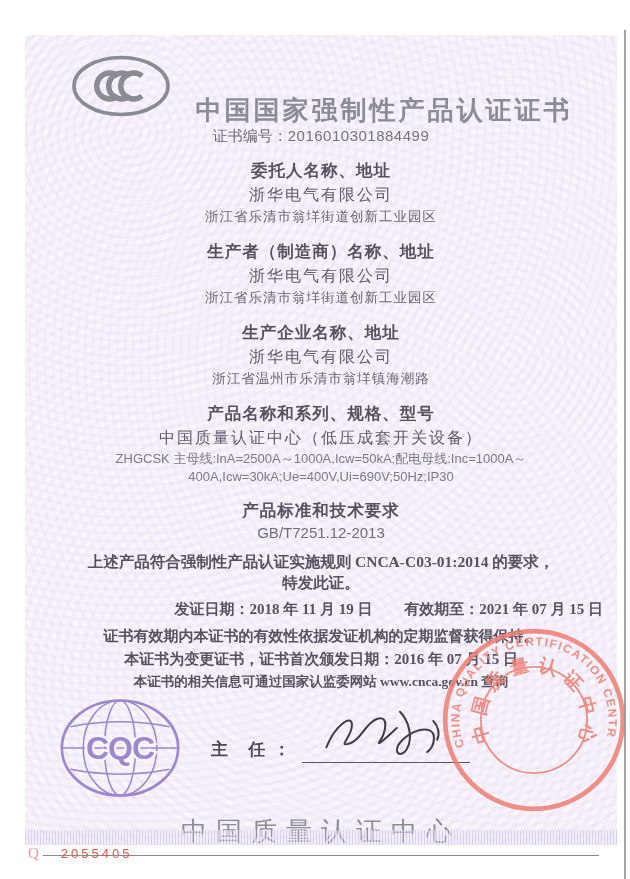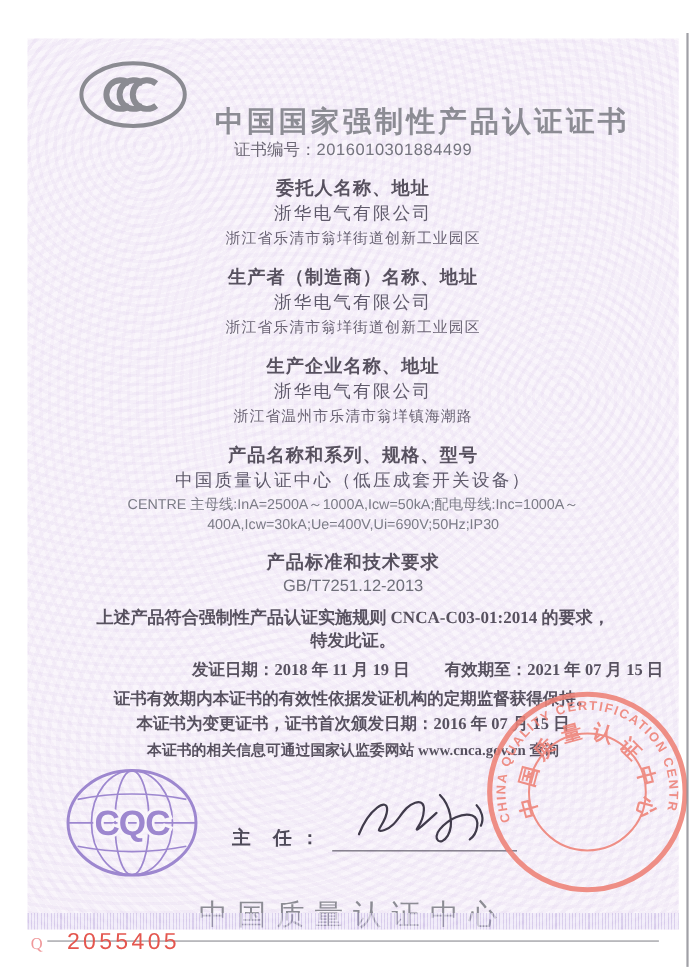--- a/index.html
+++ b/index.html
@@ -45,21 +45,21 @@
   .date-row { margin-top:7px; text-align:right; font-size:15px; font-weight:bold; color:#57515f;padding-left:44px; }
   .date-row span { margin:0 14px; }
   .note { text-align:center; font-weight:bold; color:#57515f; }
   .note-1 { margin-top:6px; font-size:15px; line-height:22px; }
   .note-2 { margin-top:1px; font-size:15px; line-height:22px; }
   .note-3 { margin-top:1px; font-size:13.5px; line-height:21px; }
 
   
   .seal-zone { position:relative; height:124px; }
   .cqc-logo { position:absolute; left:32px; top:4px; }
-  .sign-row { position:absolute; left:186px; top:58px; display:flex; align-items:flex-start; }
+  .sign-row { position:absolute; left:186px; top:46px; display:flex; align-items:flex-end; }
   .director-label { font-size:17px; font-weight:bold; color:#4e4a59; letter-spacing:8px; padding-bottom:2px; }
   .sig-wrap { position:relative; width:168px; height:24px; border-bottom:1.5px solid #5a5564; margin-left:4px; }
   .sig-wrap svg { position:absolute; left:0; bottom:-4px; }
   .stamp { position:absolute; left:412px; top:588px; }
 
   .org-name { text-align:center; font-size:26px; color:#8c8c94; letter-spacing:9px; line-height:32px; }
   .footer-rule { border:none; border-top:1.5px solid #8a8a90; margin:7px 18px 0 18px; }
   .footer-row {
     display:flex; justify-content:space-between; align-items:baseline;
     margin:5px 22px 0 22px; font-size:10.5px; color:#6f6f78;
@@ -67,21 +67,21 @@
   }
   .footer-row .mid { font-family:"Liberation Serif","DejaVu Serif",serif; }
   .band {
     position:absolute; left:0; bottom:0; width:100%; height:15px;
     background:repeating-linear-gradient(90deg, rgba(168,148,214,0.35) 0 1px, rgba(240,235,250,0.65) 1px 3px);
   }
 
   
   .serial { position:absolute; left:28px; top:845px; display:flex; align-items:baseline; }
   .serial .pfx { color:#f0989a; font-size:15px; font-family:"Liberation Serif",serif; }
-  .serial .no { color:#e4564e; font-size:21px; letter-spacing:3px; margin-left:22px; font-family:"Liberation Sans","DejaVu Sans",sans-serif; }
+  .serial .no { color:#e4564e; font-size:13px; letter-spacing:3px; margin-left:22px; font-family:"Liberation Sans","DejaVu Sans",sans-serif; }
 
   svg text { user-select:none; }
 </style>
 </head>
 <body>
 
 <div class="paper">
 
   <div class="header-row">
     <span class="ccc-logo">
@@ -113,21 +113,21 @@
 
   <div class="sec">
     <div class="sec-h">生产企业名称、地址</div>
     <div class="sec-name">浙华电气有限公司</div>
     <div class="sec-addr">浙江省温州市乐清市翁垟镇海潮路</div>
   </div>
 
   <div class="sec">
     <div class="sec-h">产品名称和系列、规格、型号</div>
     <div class="sec-name">中国质量认证中心（低压成套开关设备）</div>
-    <div class="sec-spec">CENTRE 主母线:InA=2500A～1000A,Icw=50kA;配电母线:Inc=1000A～400A,Icw=30kA;Ue=400V,Ui=690V;50Hz;IP30</div>
+    <div class="sec-spec">ZHGCSK 主母线:InA=2500A～1000A,Icw=50kA;配电母线:Inc=1000A～400A,Icw=30kA;Ue=400V,Ui=690V;50Hz;IP30</div>
   </div>
 
   <div class="sec">
     <div class="sec-h">产品标准和技术要求</div>
     <div class="sec-std">GB/T7251.12-2013</div>
   </div>
 
   <div class="statement">
     <div>上述产品符合强制性产品认证实施规则 CNCA-C03-01:2014 的要求，</div>
     <div>特发此证。</div>

